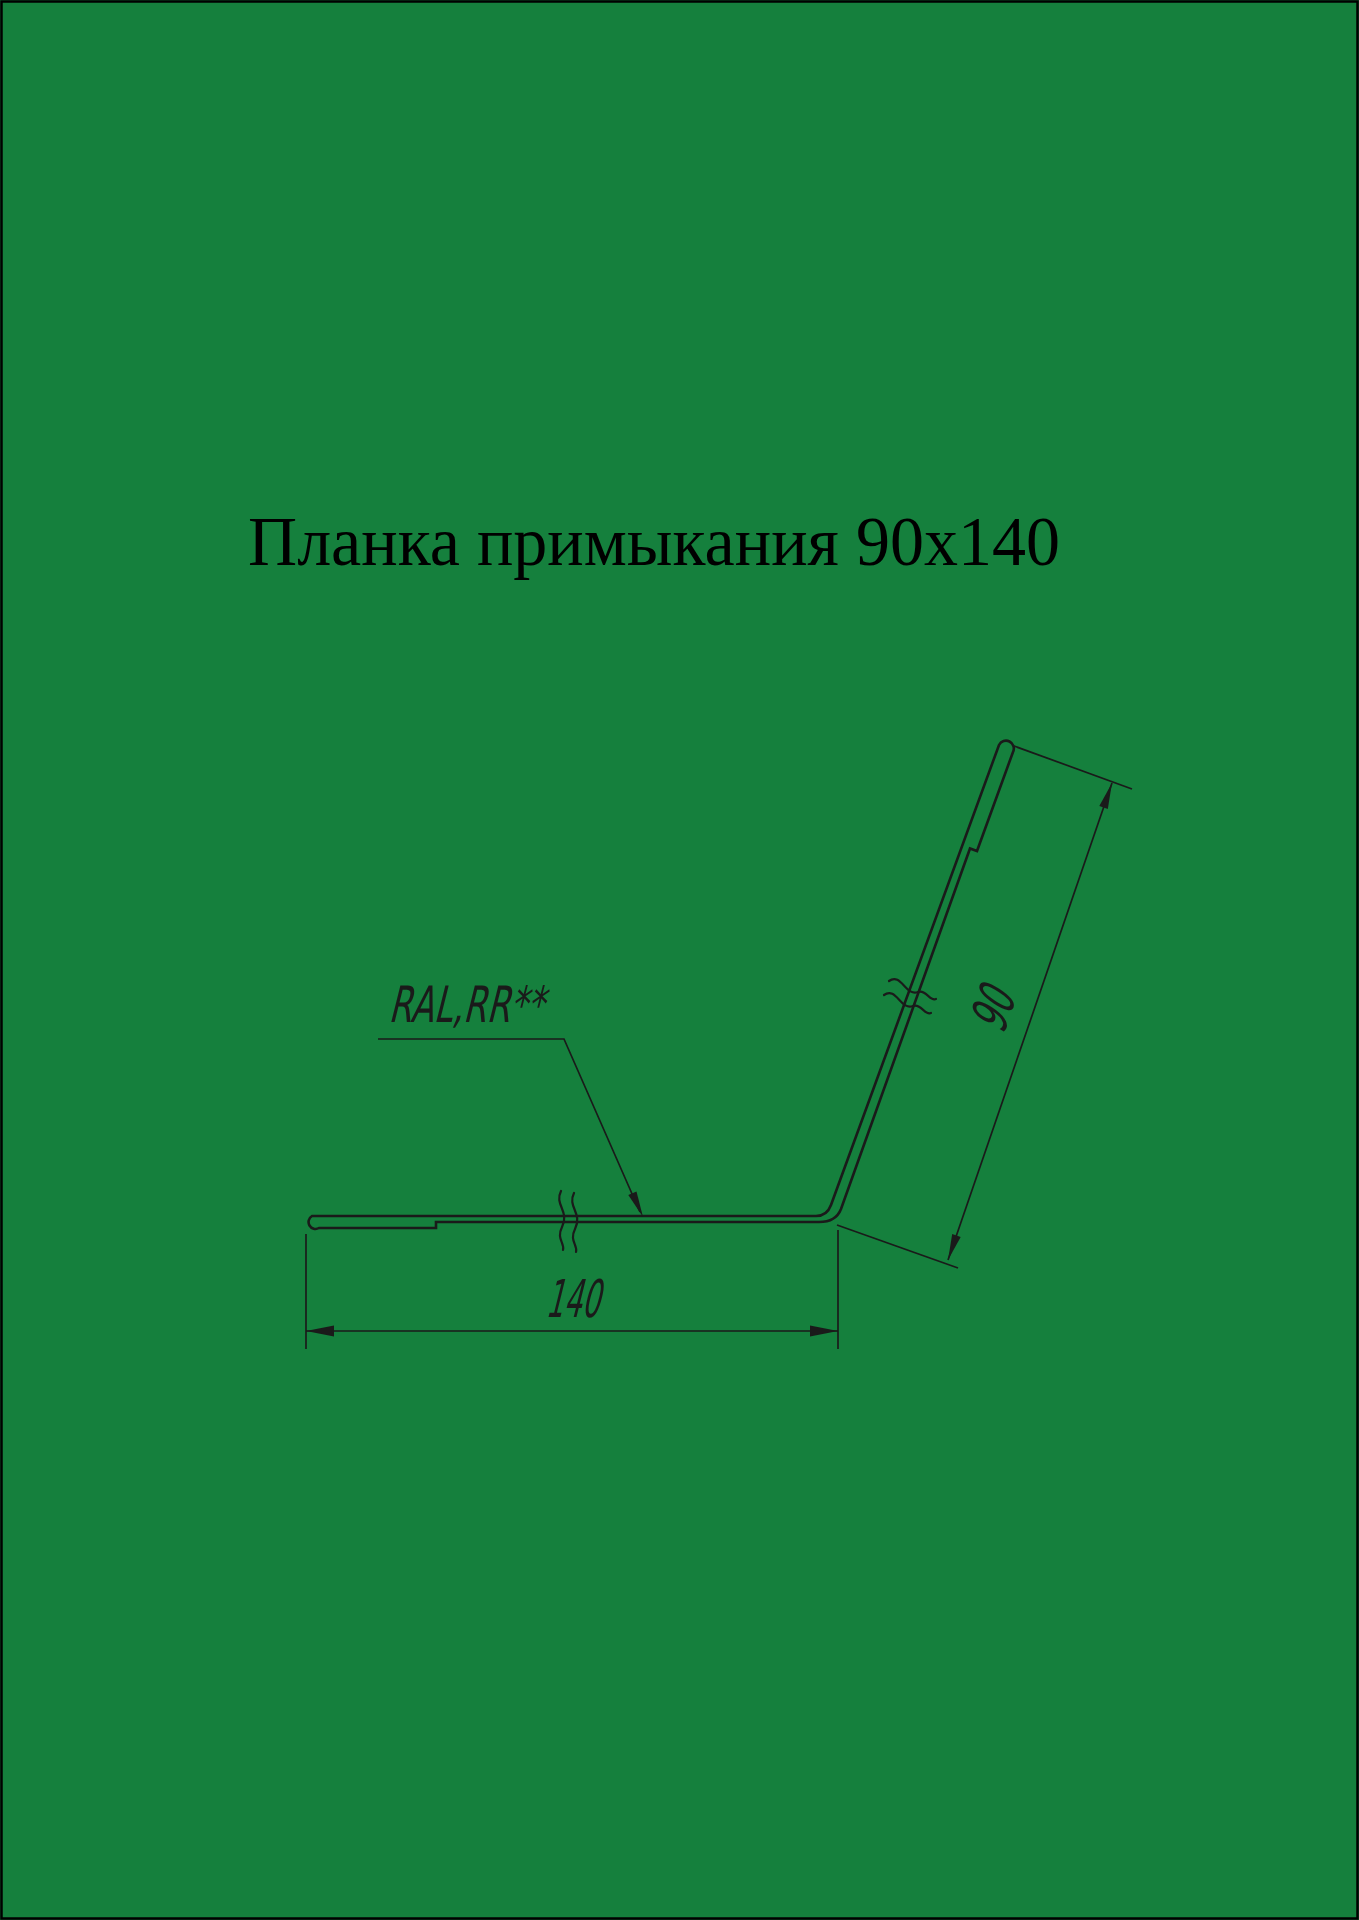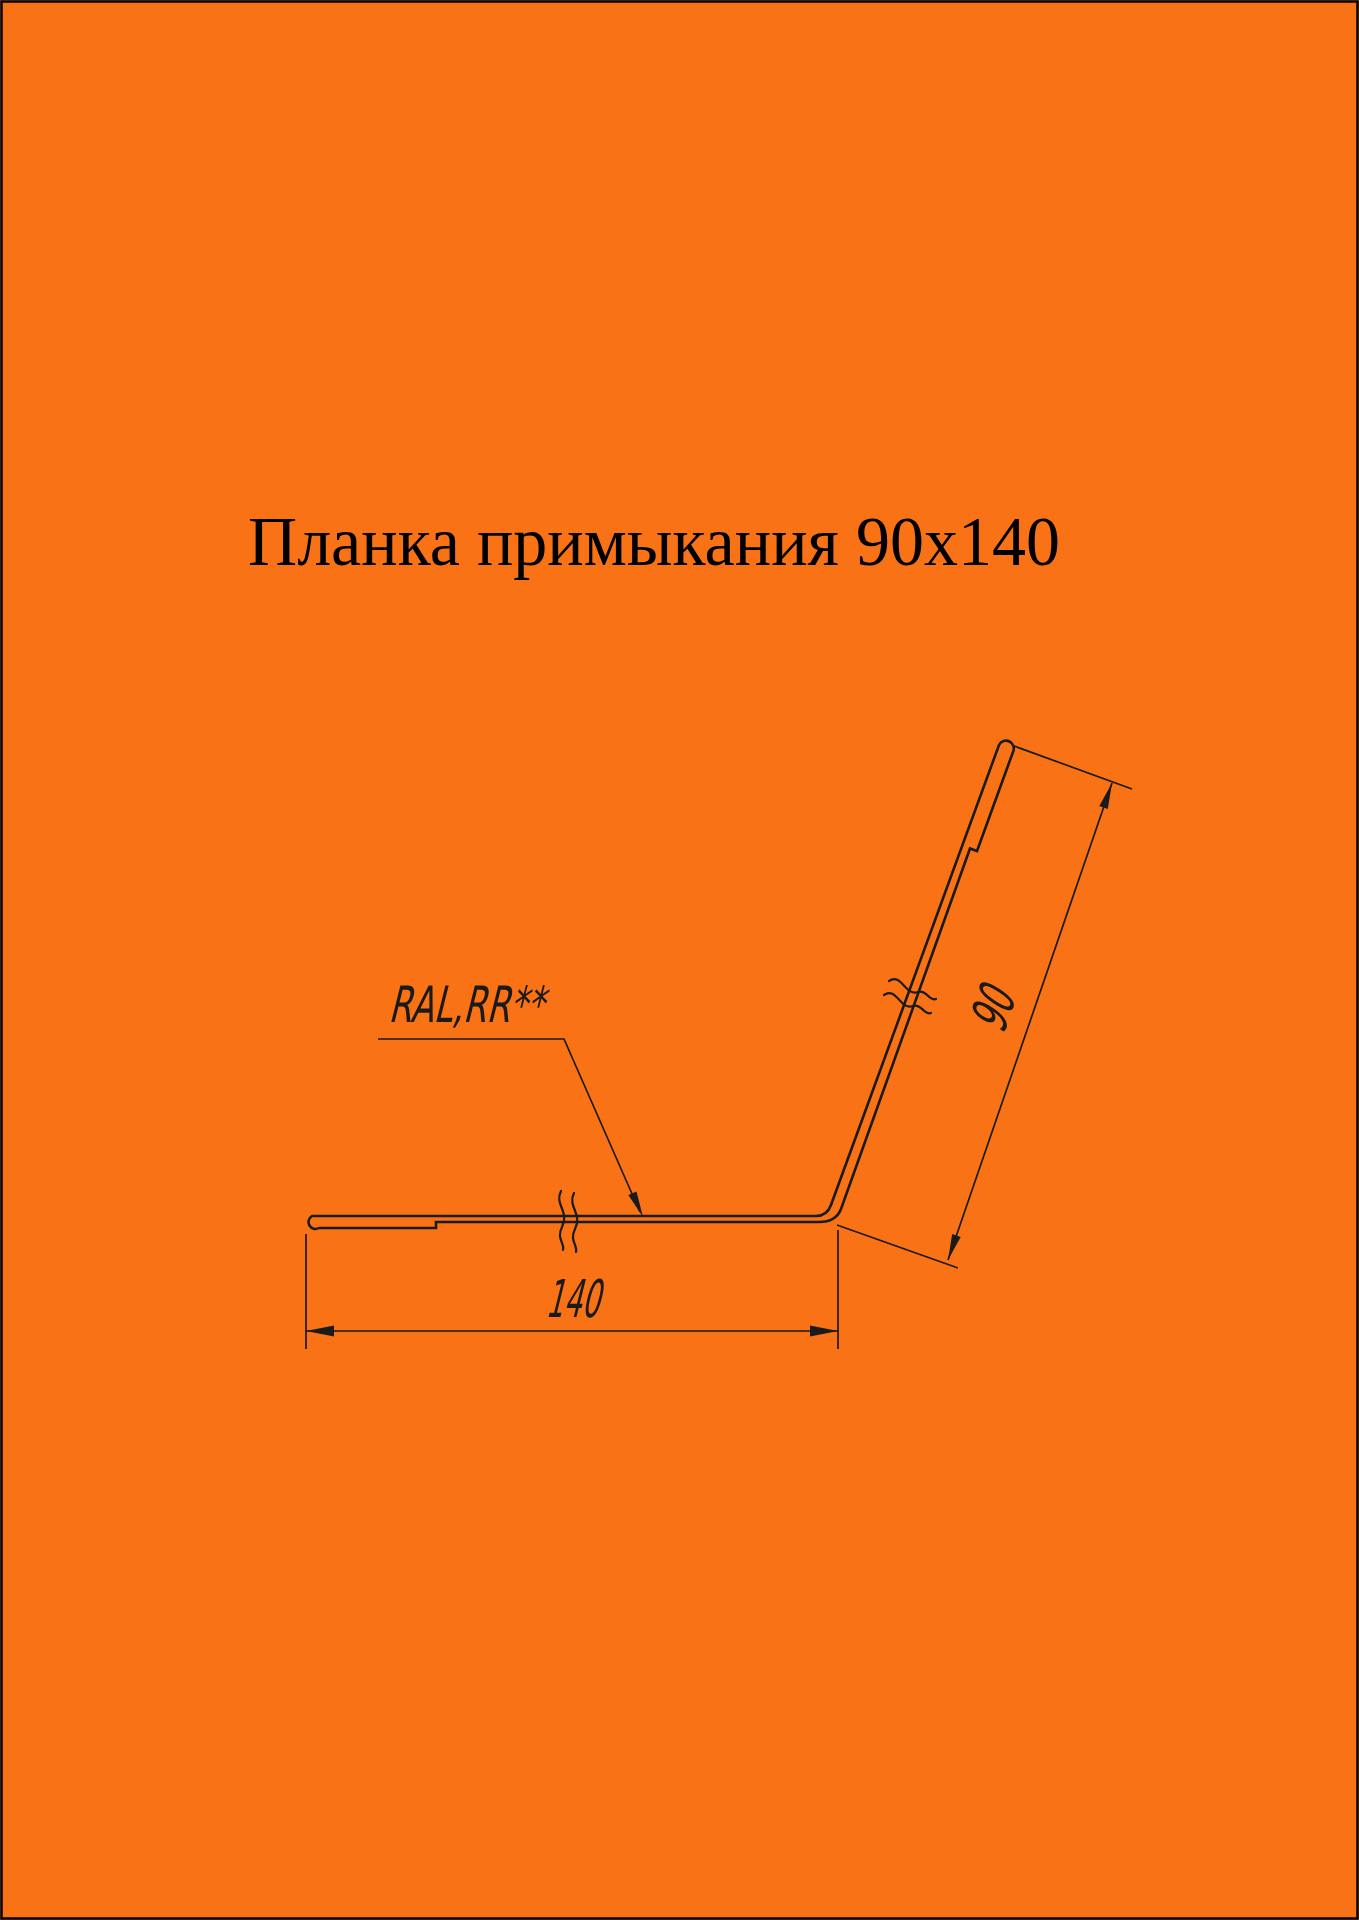--- a/index.html
+++ b/index.html
@@ -1,20 +1,20 @@
 <!DOCTYPE html>
 <html><head>
 <meta charset="utf-8">
 <style>
   html, body { margin: 0; padding: 0; background: #e8e8e8; }
   .canvas {
     position: relative;
     width: 1359px;
     height: 1920px;
-    background: #f97316;
+    background: #15803d;
     overflow: hidden;
   }
   svg { position: absolute; left: 0; top: 0; }
   .title-text {
     font-family: "Liberation Serif", "DejaVu Serif", serif;
     font-size: 70px;
     fill: #000000;
   }
   .cad-text {
     font-family: "DejaVu Sans", "Liberation Sans", sans-serif;

